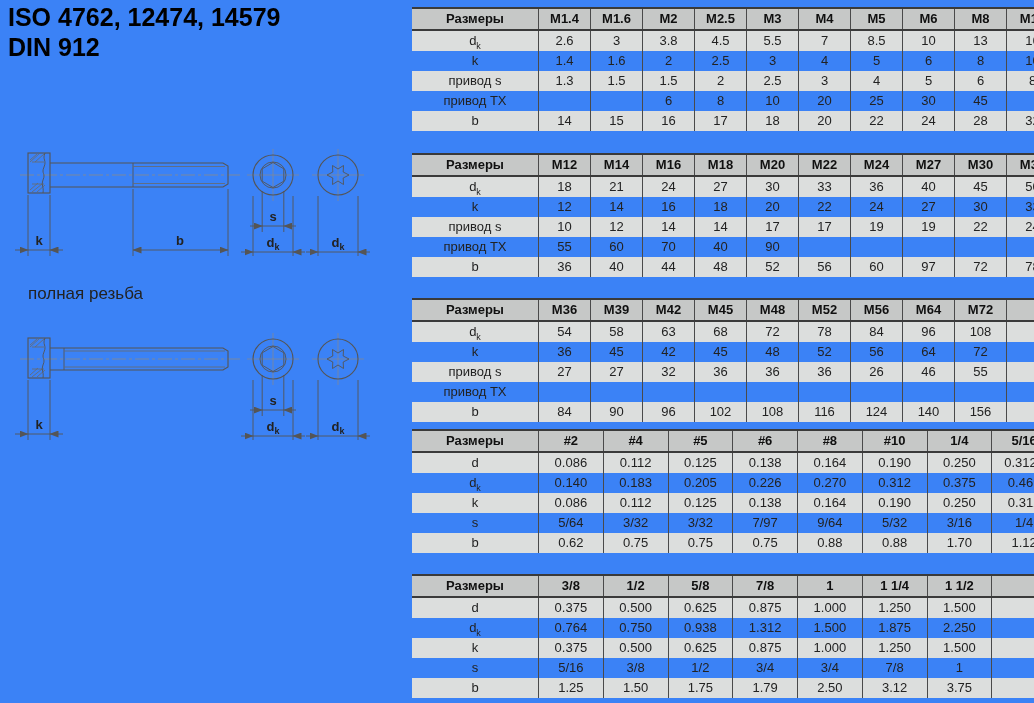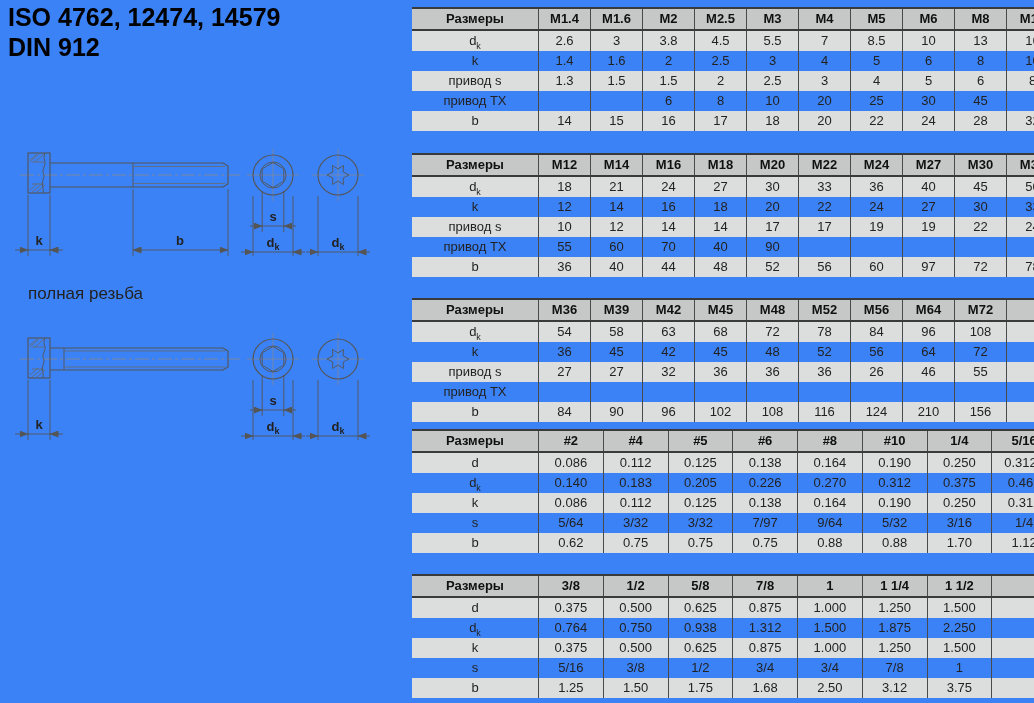--- a/index.html
+++ b/index.html
@@ -395,21 +395,21 @@
           </tr>
           <tr class="striped">
             <td class="rowlabel"><span>b</span></td>
             <td>84</td>
             <td>90</td>
             <td>96</td>
             <td>102</td>
             <td>108</td>
             <td>116</td>
             <td>124</td>
-            <td>210</td>
+            <td>140</td>
             <td>156</td>
             <td></td>
           </tr>
         </tbody>
       </table>
   </div>
   <div class="tbl p4">
     <table class="cols8">
         <thead>
           <tr>
@@ -541,21 +541,21 @@
             <td>3/4</td>
             <td>7/8</td>
             <td>1</td>
             <td></td>
           </tr>
           <tr class="striped">
             <td class="rowlabel"><span>b</span></td>
             <td>1.25</td>
             <td>1.50</td>
             <td>1.75</td>
-            <td>1.68</td>
+            <td>1.79</td>
             <td>2.50</td>
             <td>3.12</td>
             <td>3.75</td>
             <td></td>
           </tr>
         </tbody>
       </table>
   </div>
 
 </div>

